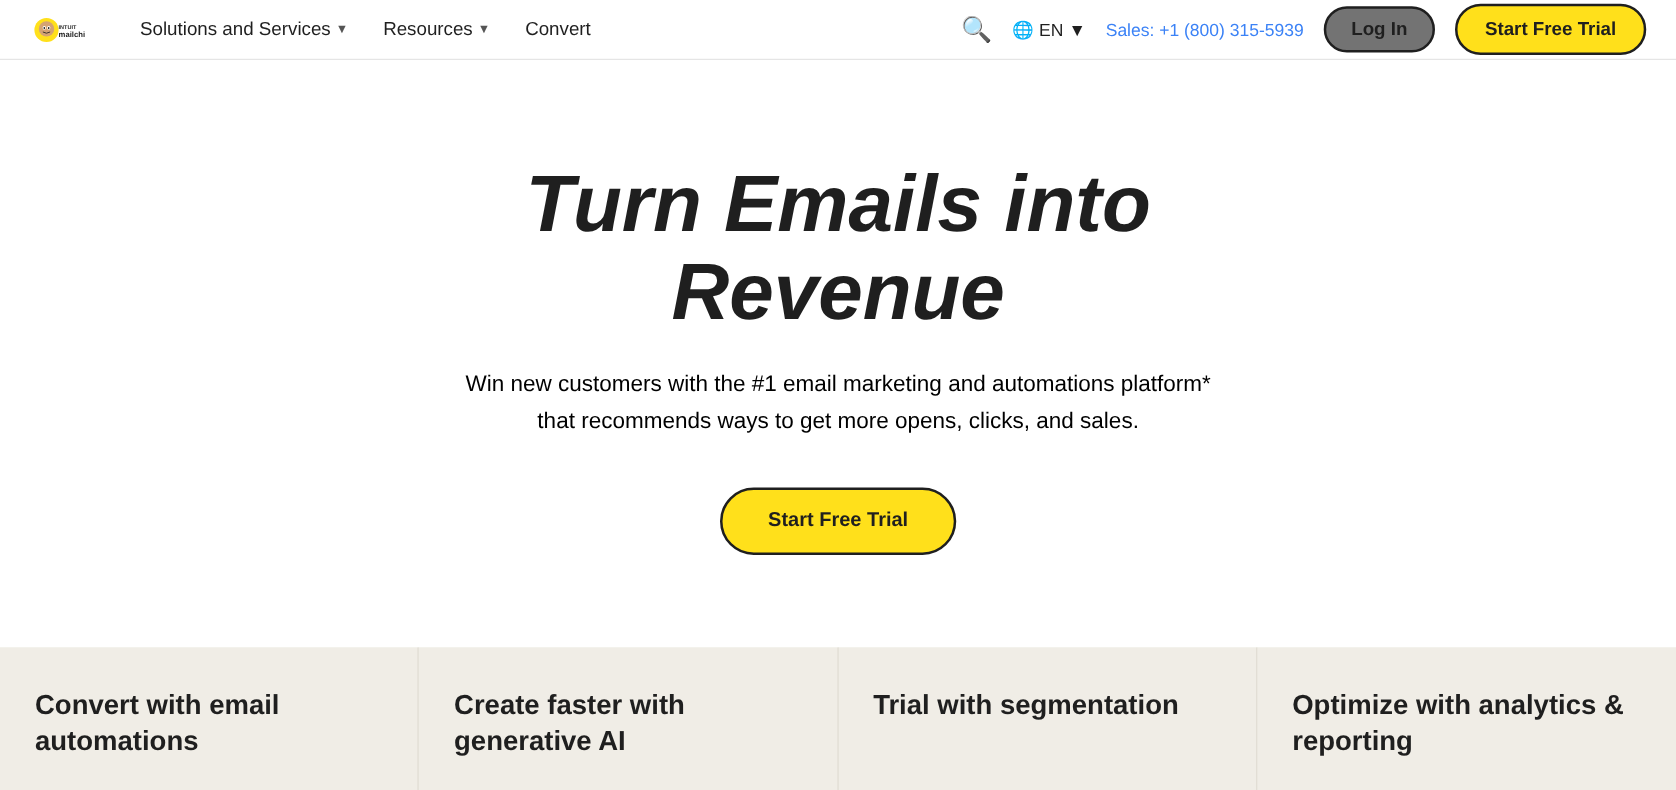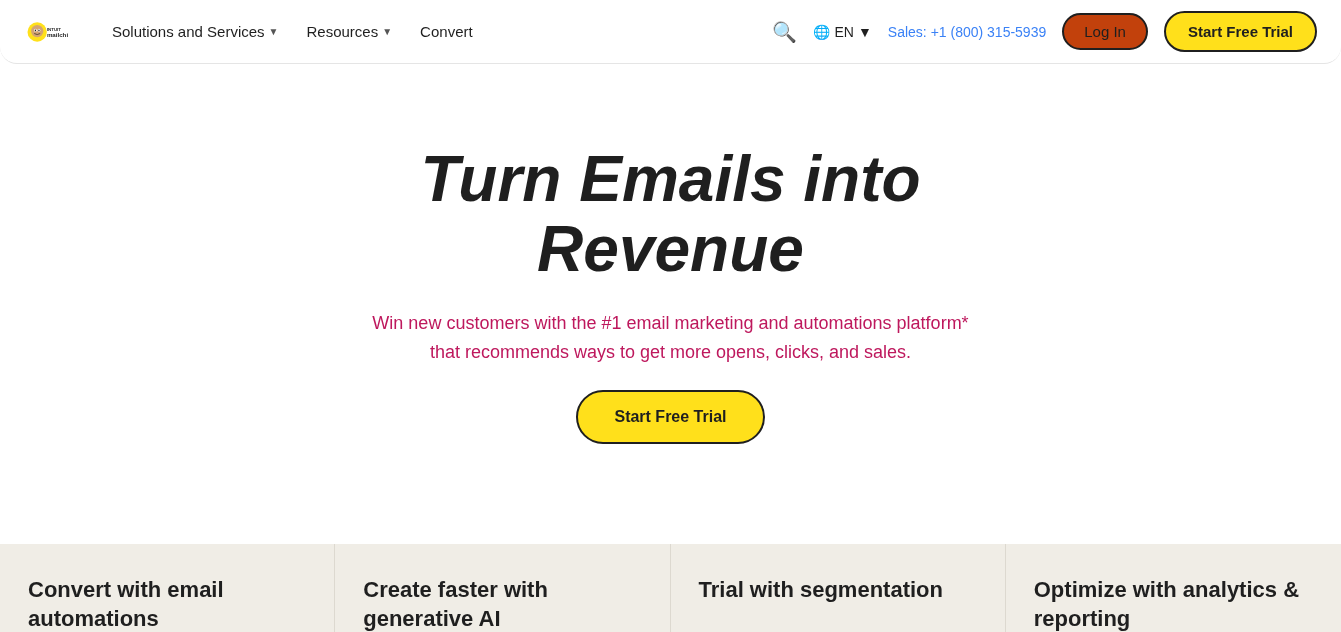--- a/index.html
+++ b/index.html
@@ -3,26 +3,25 @@
   <meta charset="utf-8">
   <style>
     * { margin: 0; padding: 0; box-sizing: border-box; }
     body { font-family: -apple-system, BlinkMacSystemFont, 'Helvetica Neue', Arial, sans-serif; background: #fff; }
 
     
     nav {
       display: flex;
       align-items: center;
       padding: 0 24px;
-      height: 64px;
+      height: 48px;
       background: #fff;
       border-bottom: 1px solid #e5e5e5;
       position: relative;
       z-index: 10;
-      border-radius: 17px;
     }
     .nav-logo {
       display: flex;
       align-items: center;
       gap: 6px;
       margin-right: 32px;
       flex-shrink: 0;
     }
     .logo-icon {
       width: 44px;
@@ -72,22 +71,22 @@
     .nav-sales {
       font-size: 14px;
       color: #3b82f6;
       white-space: nowrap;
     }
     .nav-login {
       padding: 8px 20px;
       border: 2px solid #1f1f1f;
       border-radius: 40px;
       font-size: 15px;
-      font-weight: 400;
-      background: #c2410c;
+      font-weight: 700;
+      background: #737373;
       cursor: pointer;
       color: #1f1f1f;
     }
     .nav-cta {
       padding: 10px 22px;
       background: #ffe01b;
       border: 2px solid #1f1f1f;
       border-radius: 40px;
       font-size: 15px;
       font-weight: 700;
@@ -95,39 +94,39 @@
       color: #1f1f1f;
       white-space: nowrap;
     }
 
     
     .hero {
       display: flex;
       flex-direction: column;
       align-items: center;
       justify-content: center;
-      padding: 80px 40px 100px;
+      padding: 80px 40px 74px;
       background: #fff;
       text-align: center;
     }
     .hero-title {
       font-size: 64px;
       font-weight: 800;
       color: #1f1f1f;
       line-height: 1.1;
       max-width: 700px;
       margin-bottom: 24px;
       font-style: italic;
     }
     .hero-subtitle {
       font-size: 18px;
-      color: #be185d;
+      color: #000000;
       max-width: 600px;
       line-height: 1.6;
-      margin-bottom: 24px;
+      margin-bottom: 40px;
     }
     .hero-cta {
       padding: 16px 36px;
       background: #ffe01b;
       border: 2px solid #1f1f1f;
       border-radius: 40px;
       font-size: 16px;
       font-weight: 700;
       cursor: pointer;
       color: #1f1f1f;

